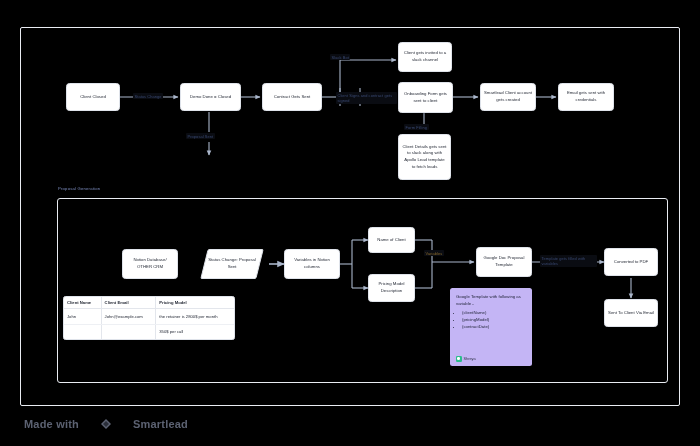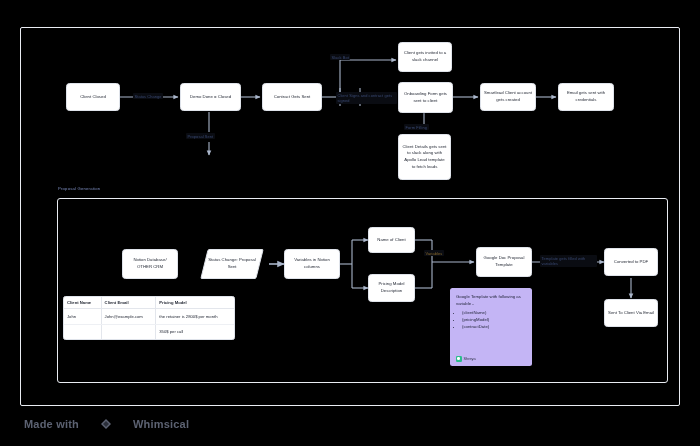--- a/index.html
+++ b/index.html
@@ -329,16 +329,16 @@
   </div>
 
   <div class="footer">
     <span>Made with</span>
     <span class="wm-logo">
       <svg width="12" height="12" viewBox="0 0 24 24">
         <polygon points="12,2 22,12 12,22 2,12" fill="#5c6272"></polygon>
         <polygon points="12,6 18,12 12,18 6,12" fill="#2b2f3a"></polygon>
       </svg>
     </span>
-    <span>Whimsical</span>
+    <span>Smartlead</span>
   </div>
 
 </div>
 
 </body></html>

